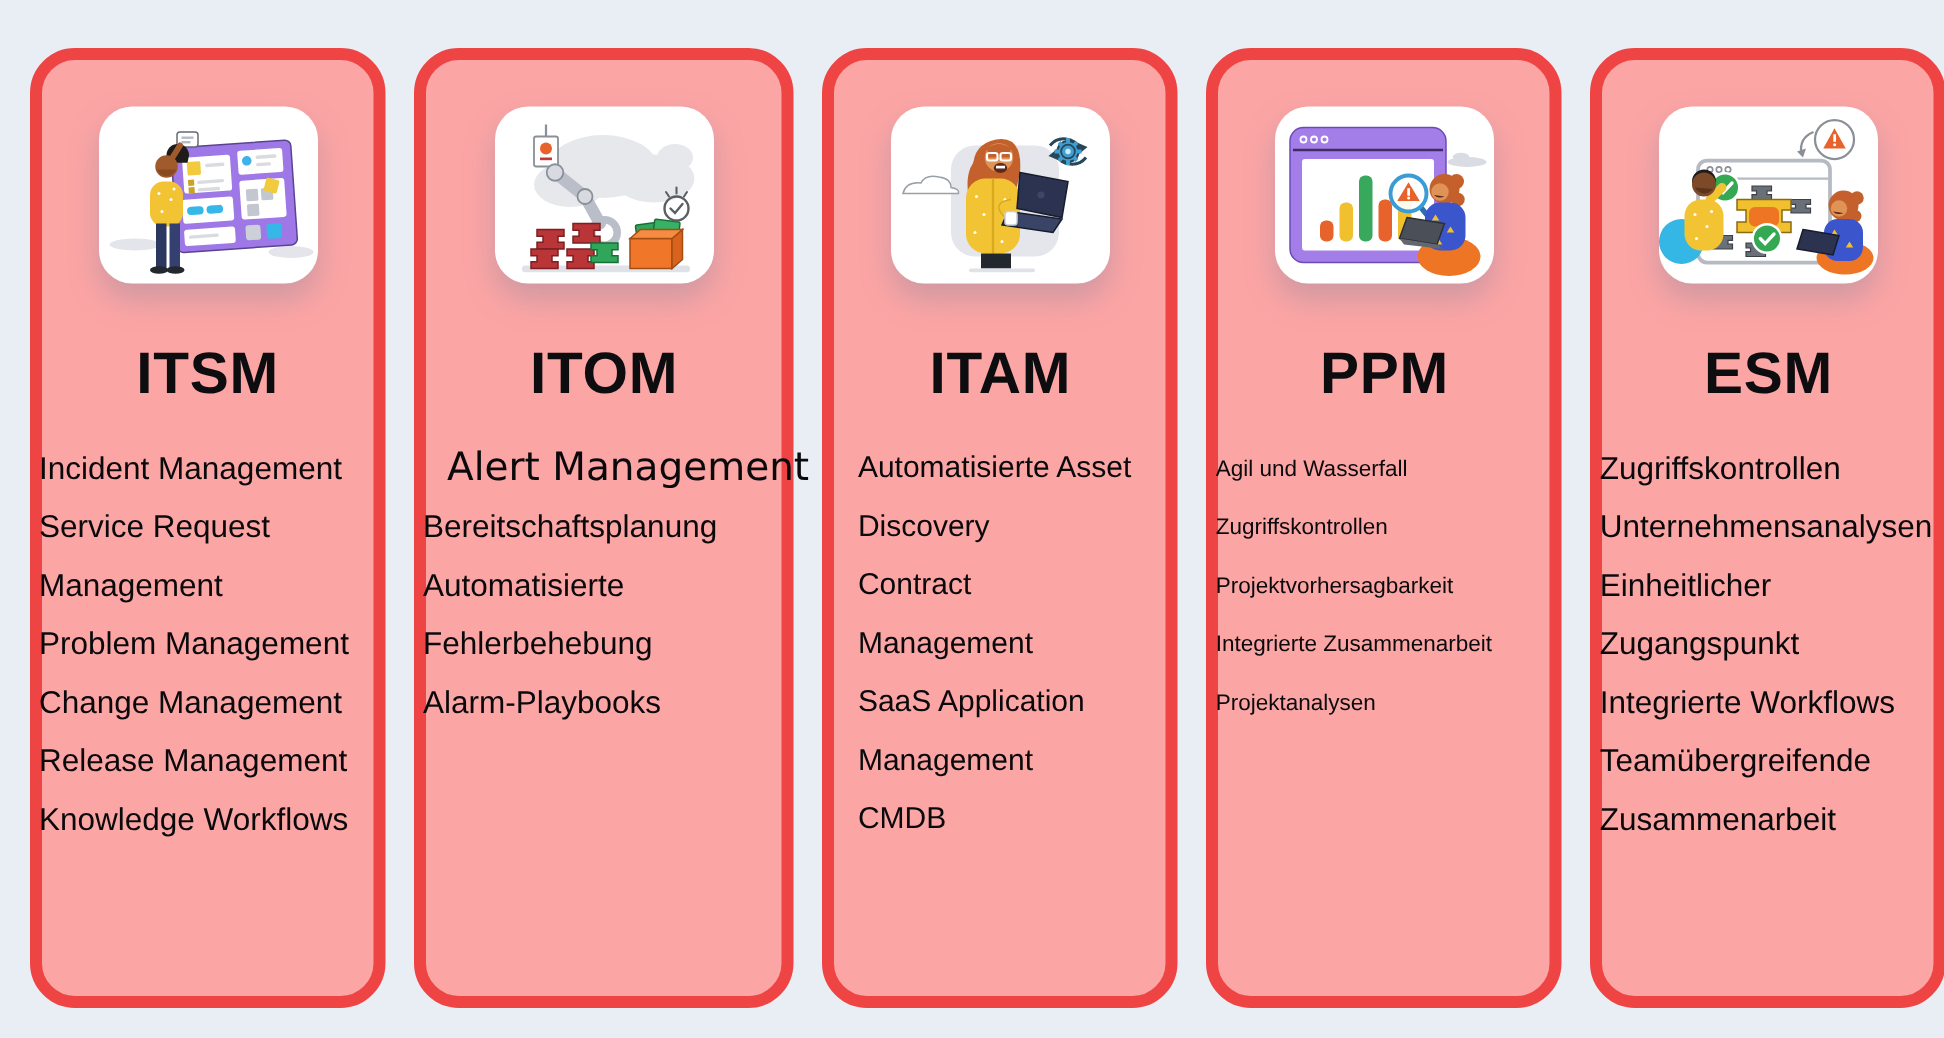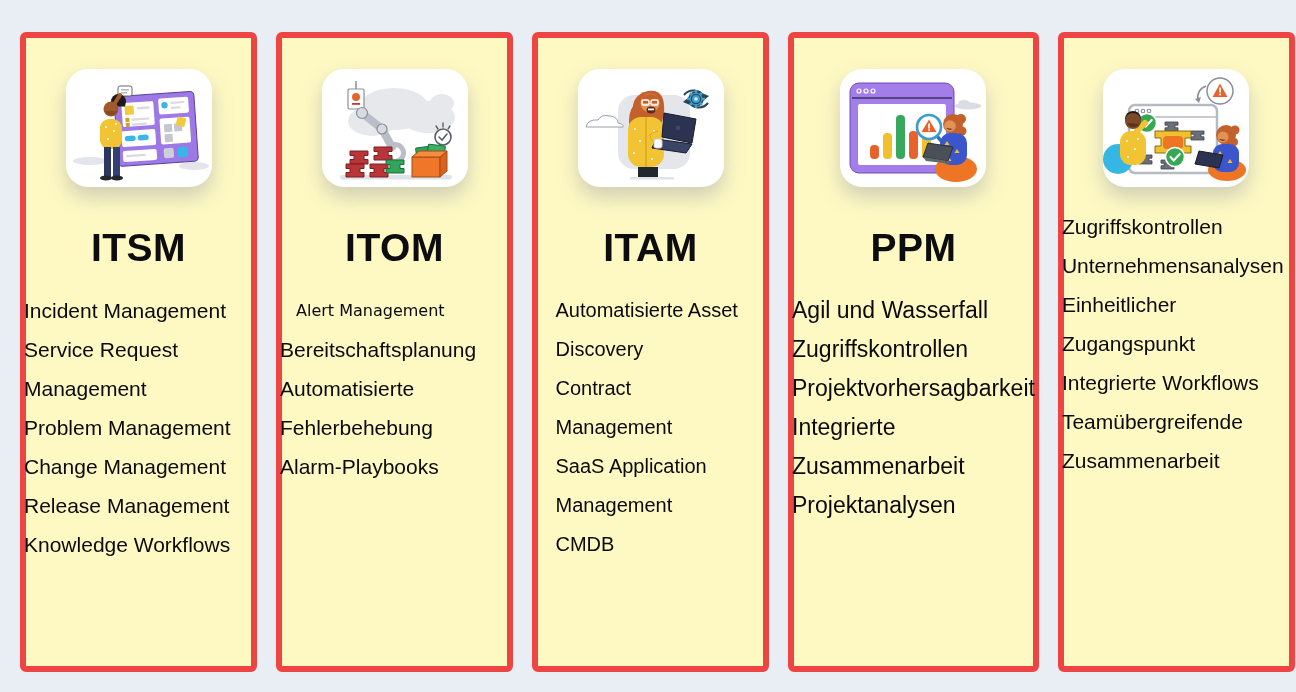--- a/index.html
+++ b/index.html
@@ -5,44 +5,44 @@
   html,body{margin:0;padding:0;}
   body{
     width:1296px;height:692px;overflow:hidden;
     background:#e9edf4;
     font-family:"Liberation Sans",sans-serif;
     color:#0a0a0c;
   }
   .board{display:flex;gap:19px;padding:32px 13px 0 20px;}
   .card{
     flex:0 0 237px;height:640px;box-sizing:border-box;
-    border:6px solid #ef4444;border-radius:6px;
-    background:#fef9c3;
+    border:8px solid #ef4444;border-radius:30px;
+    background:#fca5a5;
   }
   .tile{
     width:146px;height:118px;margin:31px auto 0;
     background:#ffffff;border-radius:22px;
     box-shadow:0 10px 20px rgba(120,130,155,.35);
     display:flex;align-items:center;justify-content:center;overflow:hidden;
   }
   .tile svg{display:block;width:146px;height:118px;}
   .title{
     margin:38px 0 0;text-align:center;
     font-size:39px;line-height:46px;font-weight:700;
     color:#0d0d10;letter-spacing:.5px;
   }
   .features{
     margin:20px -2px 0;text-align:left;
     font-size:21px;line-height:39px;color:#0a0a0c;
   }
-  .card-ppm .features{font-size:23px;}
+  .card-ppm .features{font-size:15px;}
   .card-itam .features{font-size:20px;max-width:190px;margin:20px auto 0;}
   .card-itom .feature:first-child{
     font-family:"DejaVu Sans",sans-serif;
-    white-space:nowrap;transform:translateX(16px);font-size:16px;
+    white-space:nowrap;transform:translateX(16px);font-size:26px;
   }
 </style>
 </head>
 <body>
 
 <main class="board">
 
   <section class="card card-itsm">
     <div class="tile">
       <svg viewBox="0 0 146 118" aria-hidden="true">
@@ -293,20 +293,21 @@
         <circle cx="120" cy="68" r="5.5" fill="#e09357"></circle>
         <path d="M116 70 a5 4 0 0 0 7 1 z" fill="#5d2a1a"></path>
         <rect x="110" y="75" width="26" height="28" rx="9" fill="#3b56cc"></rect>
         <g fill="#f0c02e">
           <polygon points="117,82 119.5,86 114.5,86"></polygon>
           <polygon points="127,90 129.5,94 124.5,94"></polygon>
         </g>
         <polygon points="96,82 120,86 116,99 92,95" fill="#2b3350" stroke="#171c2e" stroke-width="1"></polygon>
       </svg>
     </div>
+    <h2 class="title">ESM</h2>
     <div class="features">
         <div class="feature">Zugriffskontrollen</div>
         <div class="feature">Unternehmensanalysen</div>
         <div class="feature">Einheitlicher Zugangspunkt</div>
         <div class="feature">Integrierte Workflows</div>
         <div class="feature">Teamübergreifende Zusammenarbeit</div>
       </div>
   </section>
 
 </main>

